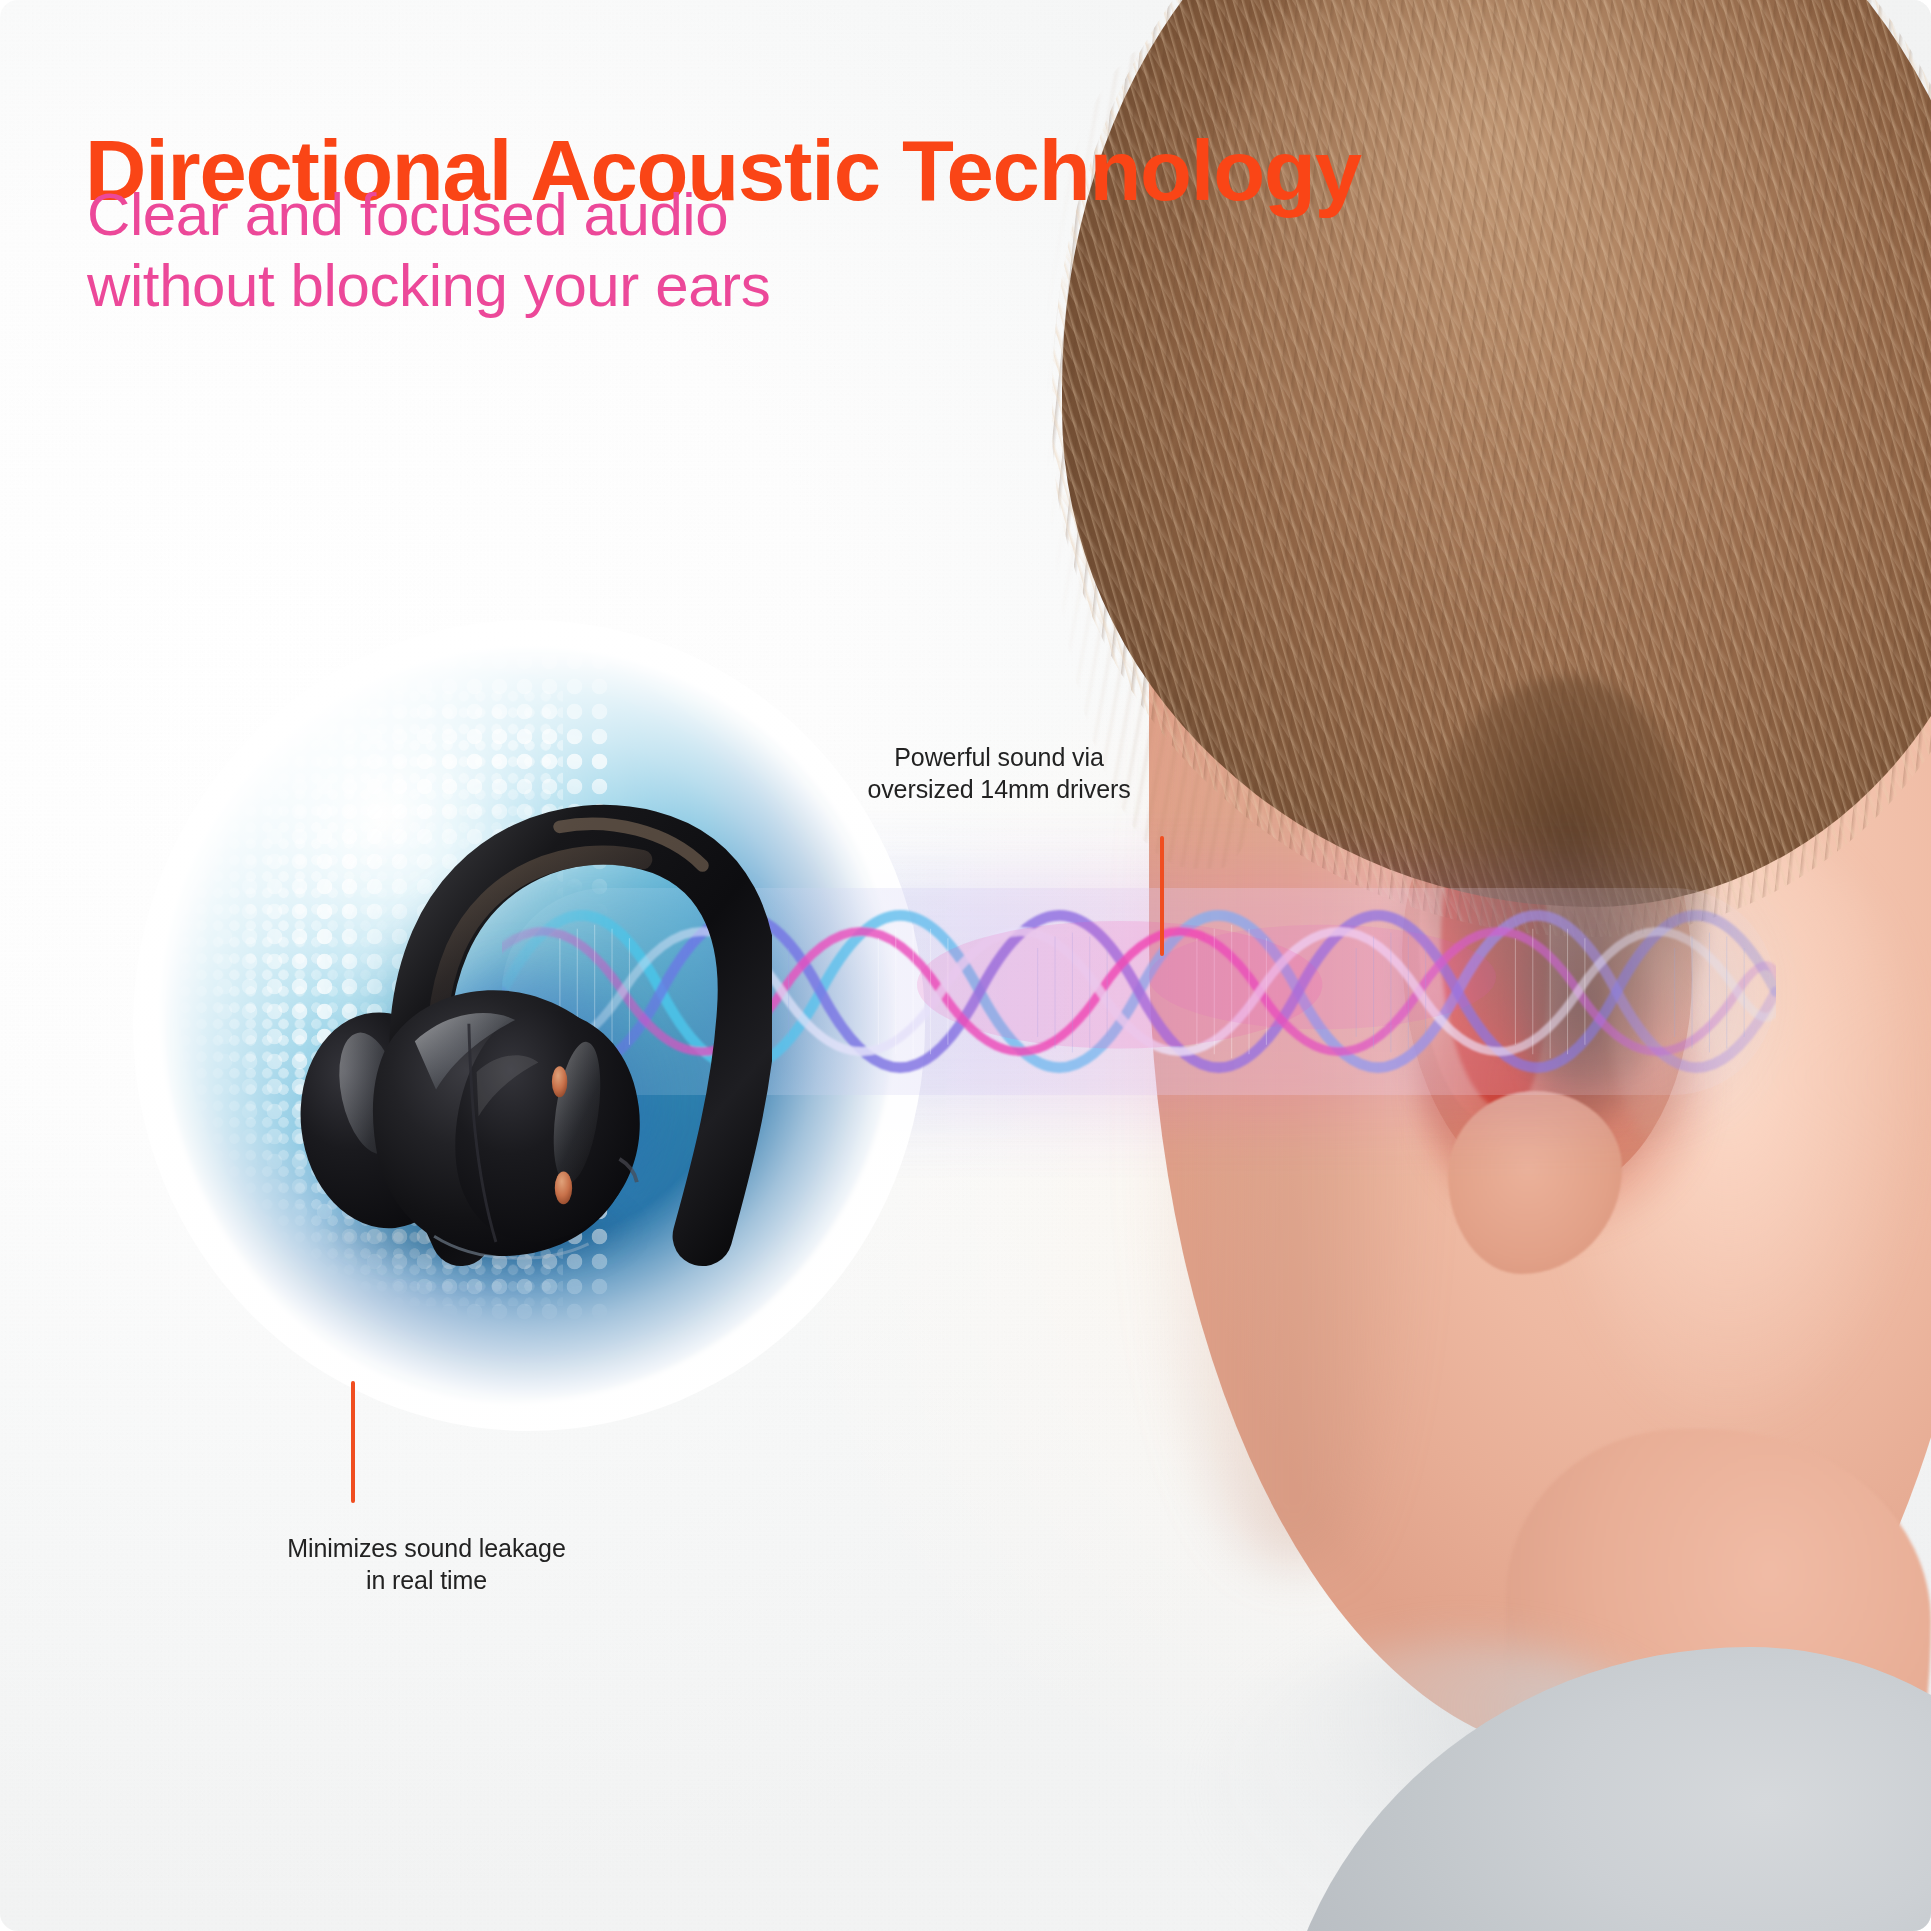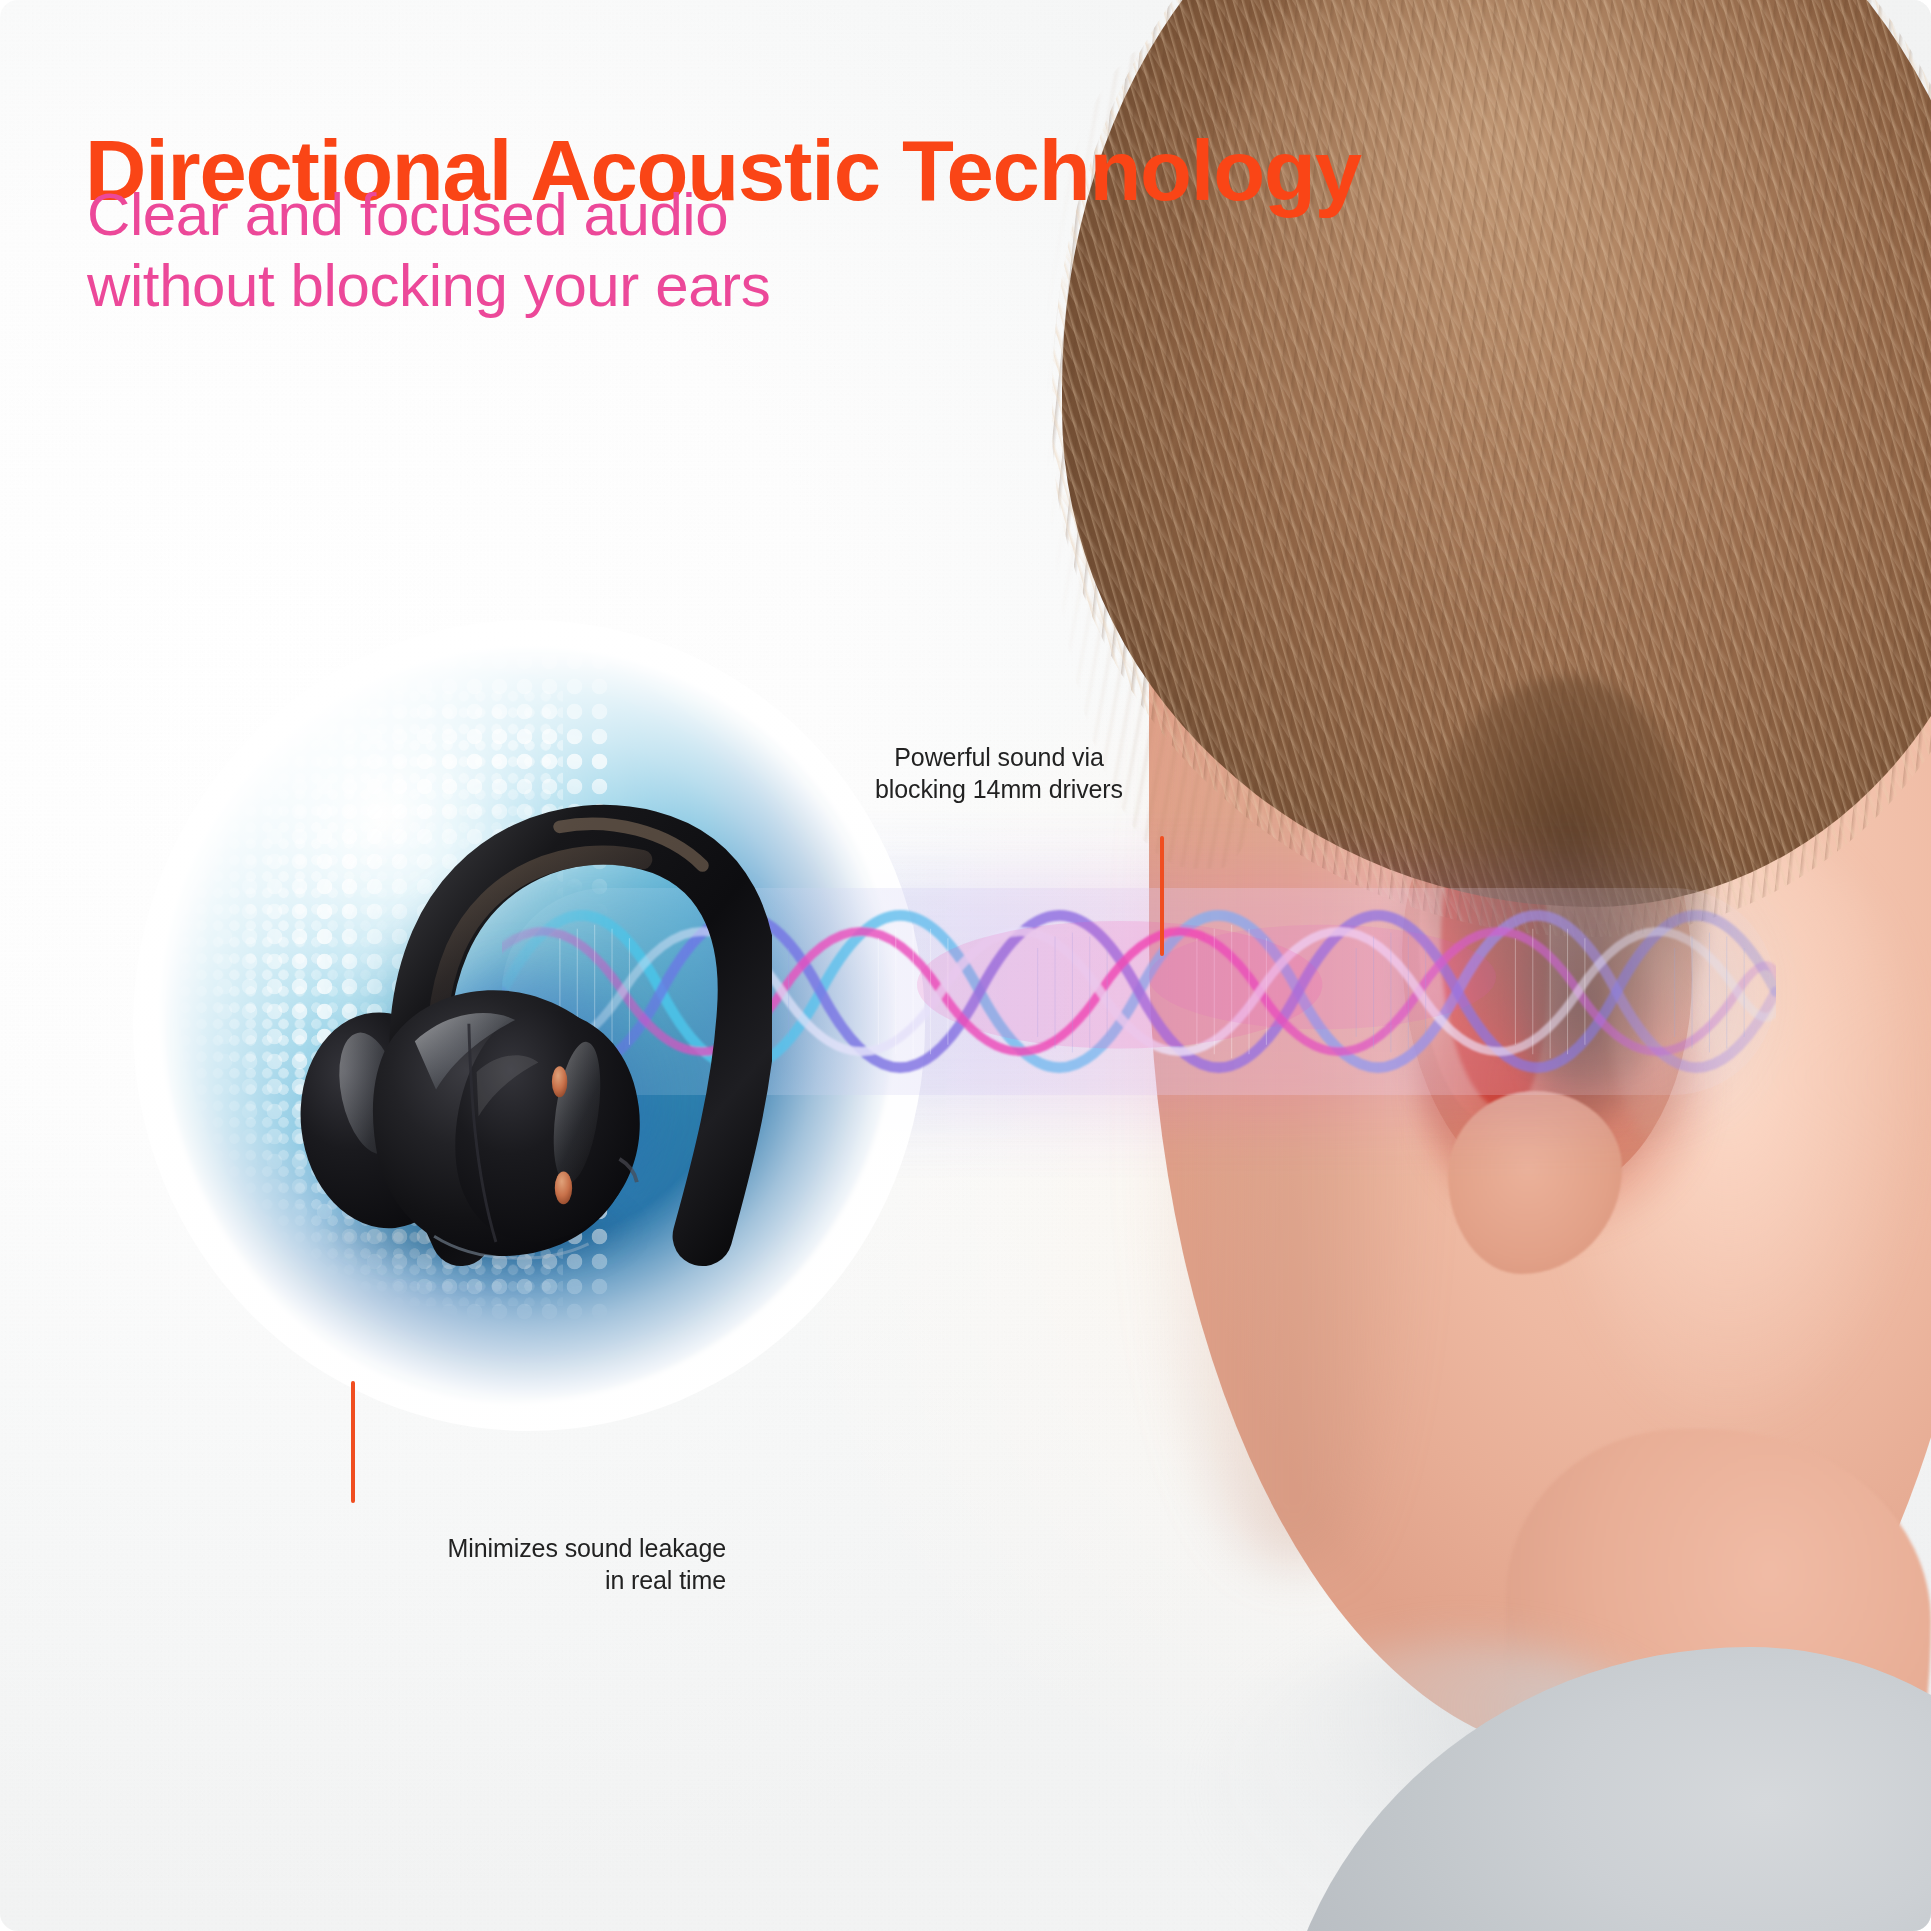--- a/index.html
+++ b/index.html
@@ -324,21 +324,21 @@
   .callout {
     position: absolute;
     font-size: 25px;
     font-weight: 300;
     line-height: 1.26;
     color: #222;
     letter-spacing: -0.1px;
   }
   .callout .ln { display: block; }
   .callout-right { left: 719px; top: 742px; width: 560px; text-align: center; }
-  .callout-left  { left: 127px; top: 1533px; width: 599px; text-align: right; }
+  .callout-left  { left: 127px; top: 1533px; width: 599px; text-align: center; }
 
   .tick {
     position: absolute;
     width: 3.9px;
     background: #f04e20;
     border-radius: 1.9px;
   }
   .tick-right { left: 1160px; top: 836px; height: 120px; }
   .tick-left  { left: 351px;  top: 1381px; height: 122px; }
 </style>
@@ -539,21 +539,21 @@
 
   <h1 class="headline">Directional Acoustic Technology</h1>
 
   <div class="subhead">
     <span class="ln">Clear and focused audio</span>
     <span class="ln">without blocking your ears</span>
   </div>
 
   <div class="callout callout-right">
     <span class="ln">Powerful sound via</span>
-    <span class="ln">blocking 14mm drivers</span>
+    <span class="ln">oversized 14mm drivers</span>
   </div>
   <div class="tick tick-right"></div>
 
   <div class="callout callout-left">
     <span class="ln">Minimizes sound leakage</span>
     <span class="ln">in real time</span>
   </div>
   <div class="tick tick-left"></div>
 
 </div>

